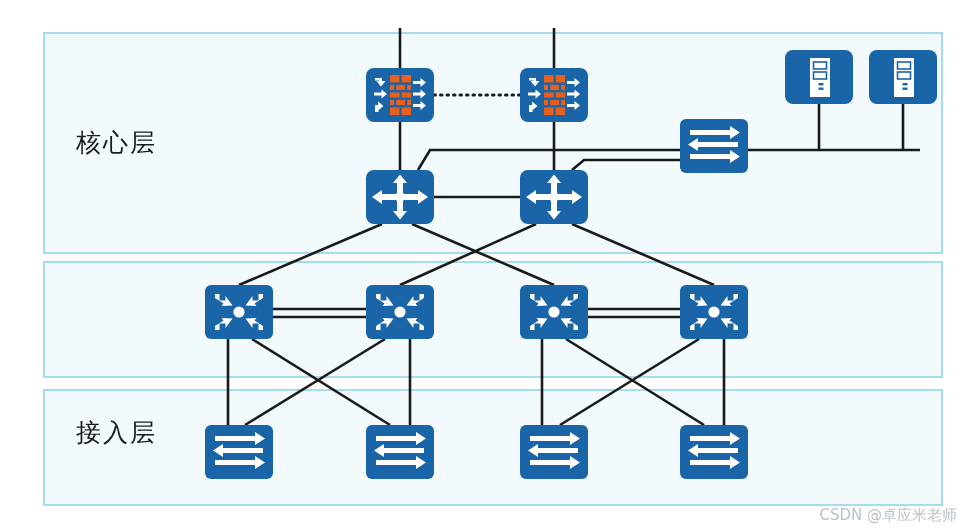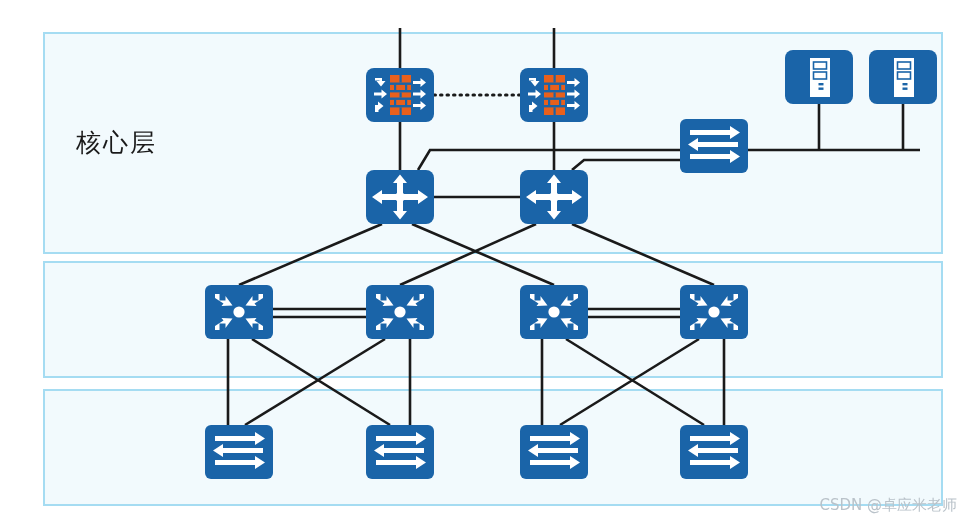--- a/index.html
+++ b/index.html
@@ -15,21 +15,21 @@
   .zone-label{
     position:absolute;
     color:#1a1a1a;
     font-size:25px;
     letter-spacing:2px;
     white-space:nowrap;
     font-family:"DejaVu Sans","Liberation Sans",sans-serif;
   }
   .watermark{
     position:absolute;
-    right:8px;bottom:14px;
+    right:8px;bottom:4px;
     color:#b9c2c9;
     font-size:15px;
     white-space:nowrap;
     font-family:"DejaVu Sans","Liberation Sans",sans-serif;
   }
 </style>
 </head>
 <body>
 
 <div id="stage">
@@ -198,15 +198,16 @@
         <g transform="translate(520,425)">
           <use href="#icon-switch" xlink:href="#icon-switch"></use>
         </g>
         <g transform="translate(680,425)">
           <use href="#icon-switch" xlink:href="#icon-switch"></use>
         </g>
       </g>
   </svg>
 
   <div class="zone-label" id="zl0" style="left: 76px; top: 126px;">核心层</div>
+  <div class="zone-label" id="zl2" style="left: 76px; top: 416px;">接入层</div>
 
   <div class="watermark">CSDN @卓应米老师</div>
 </div>
 
 </body></html>

